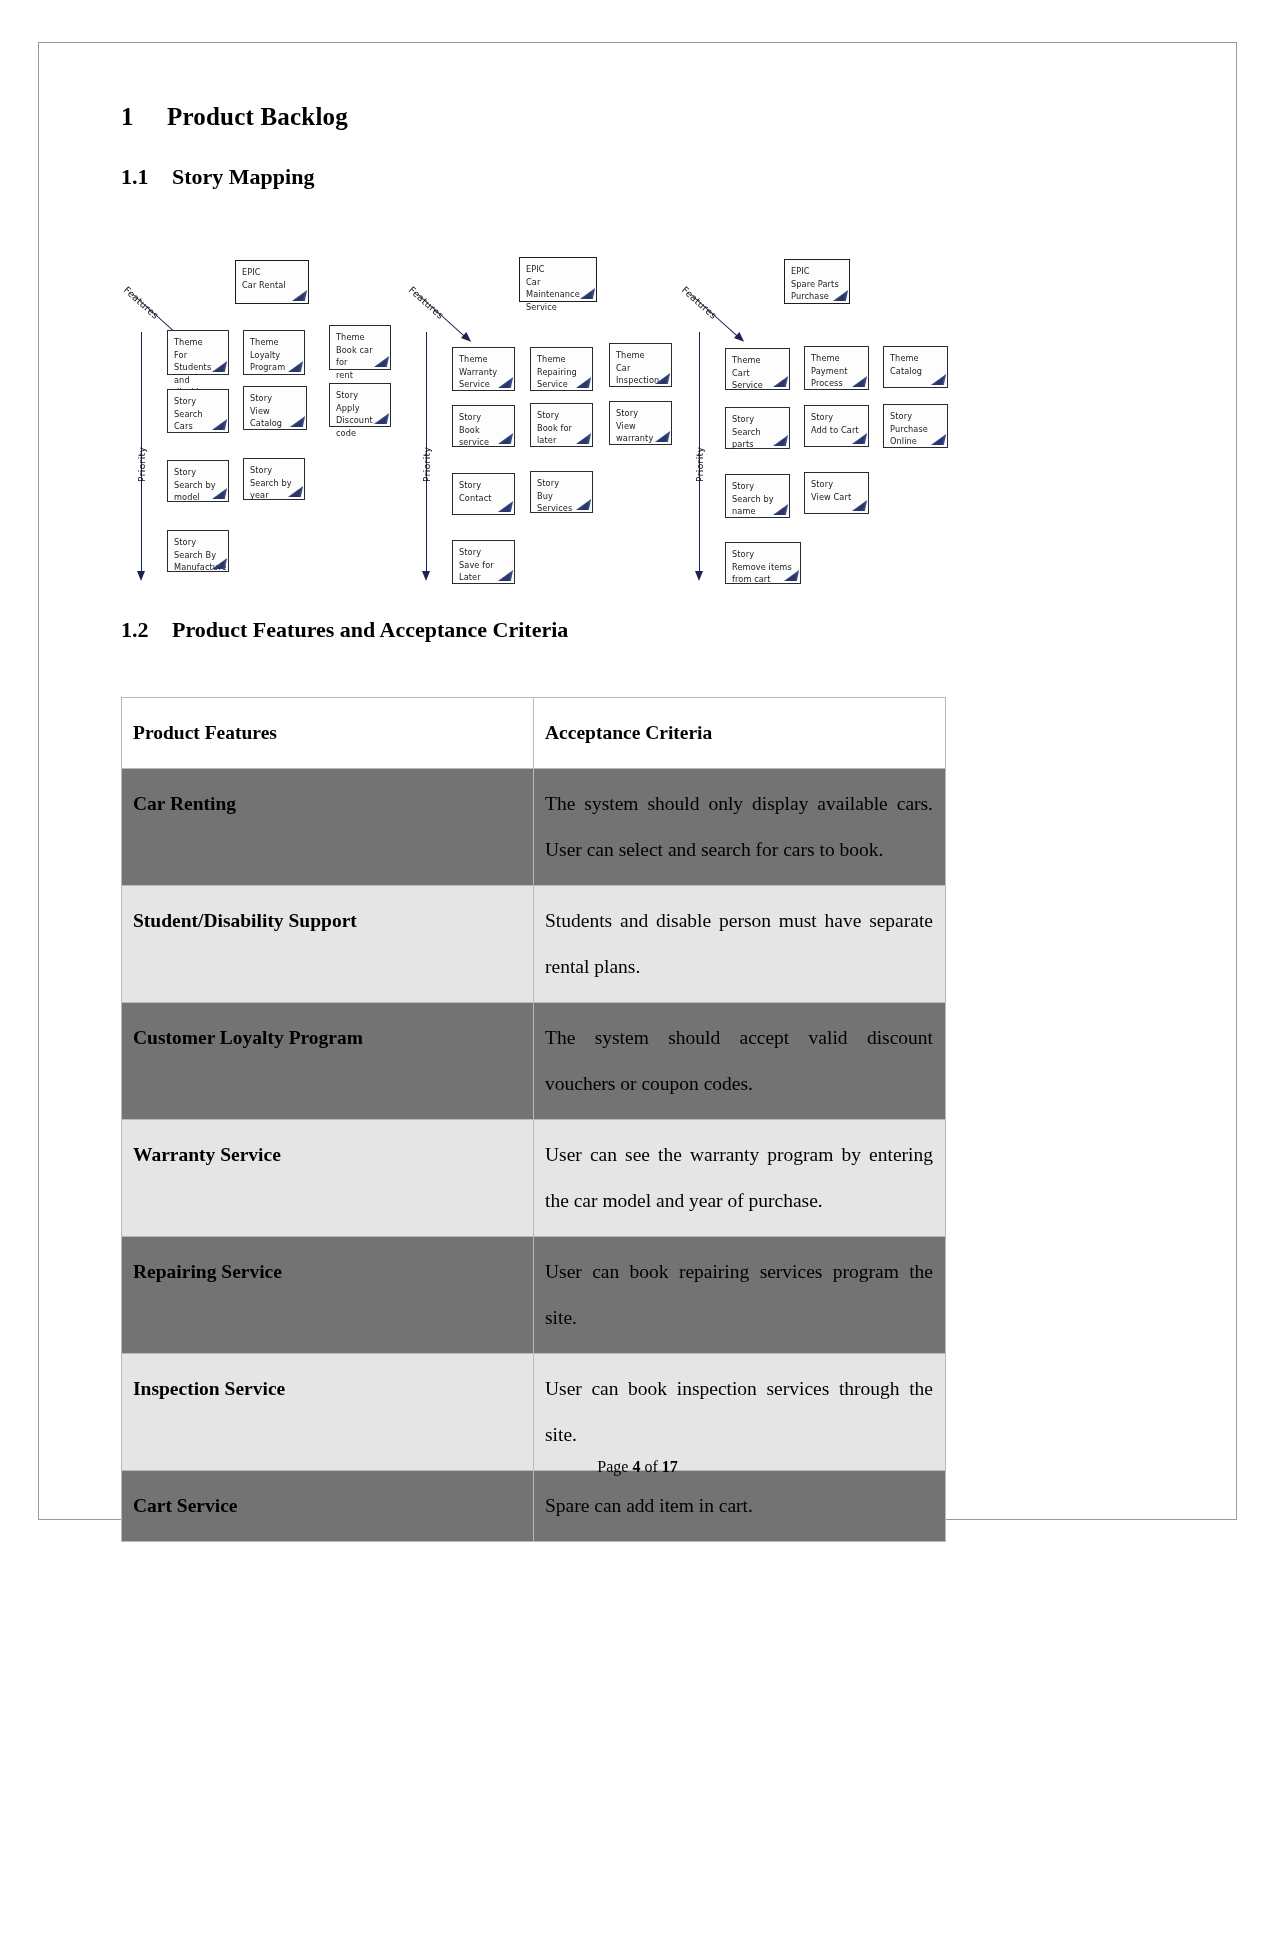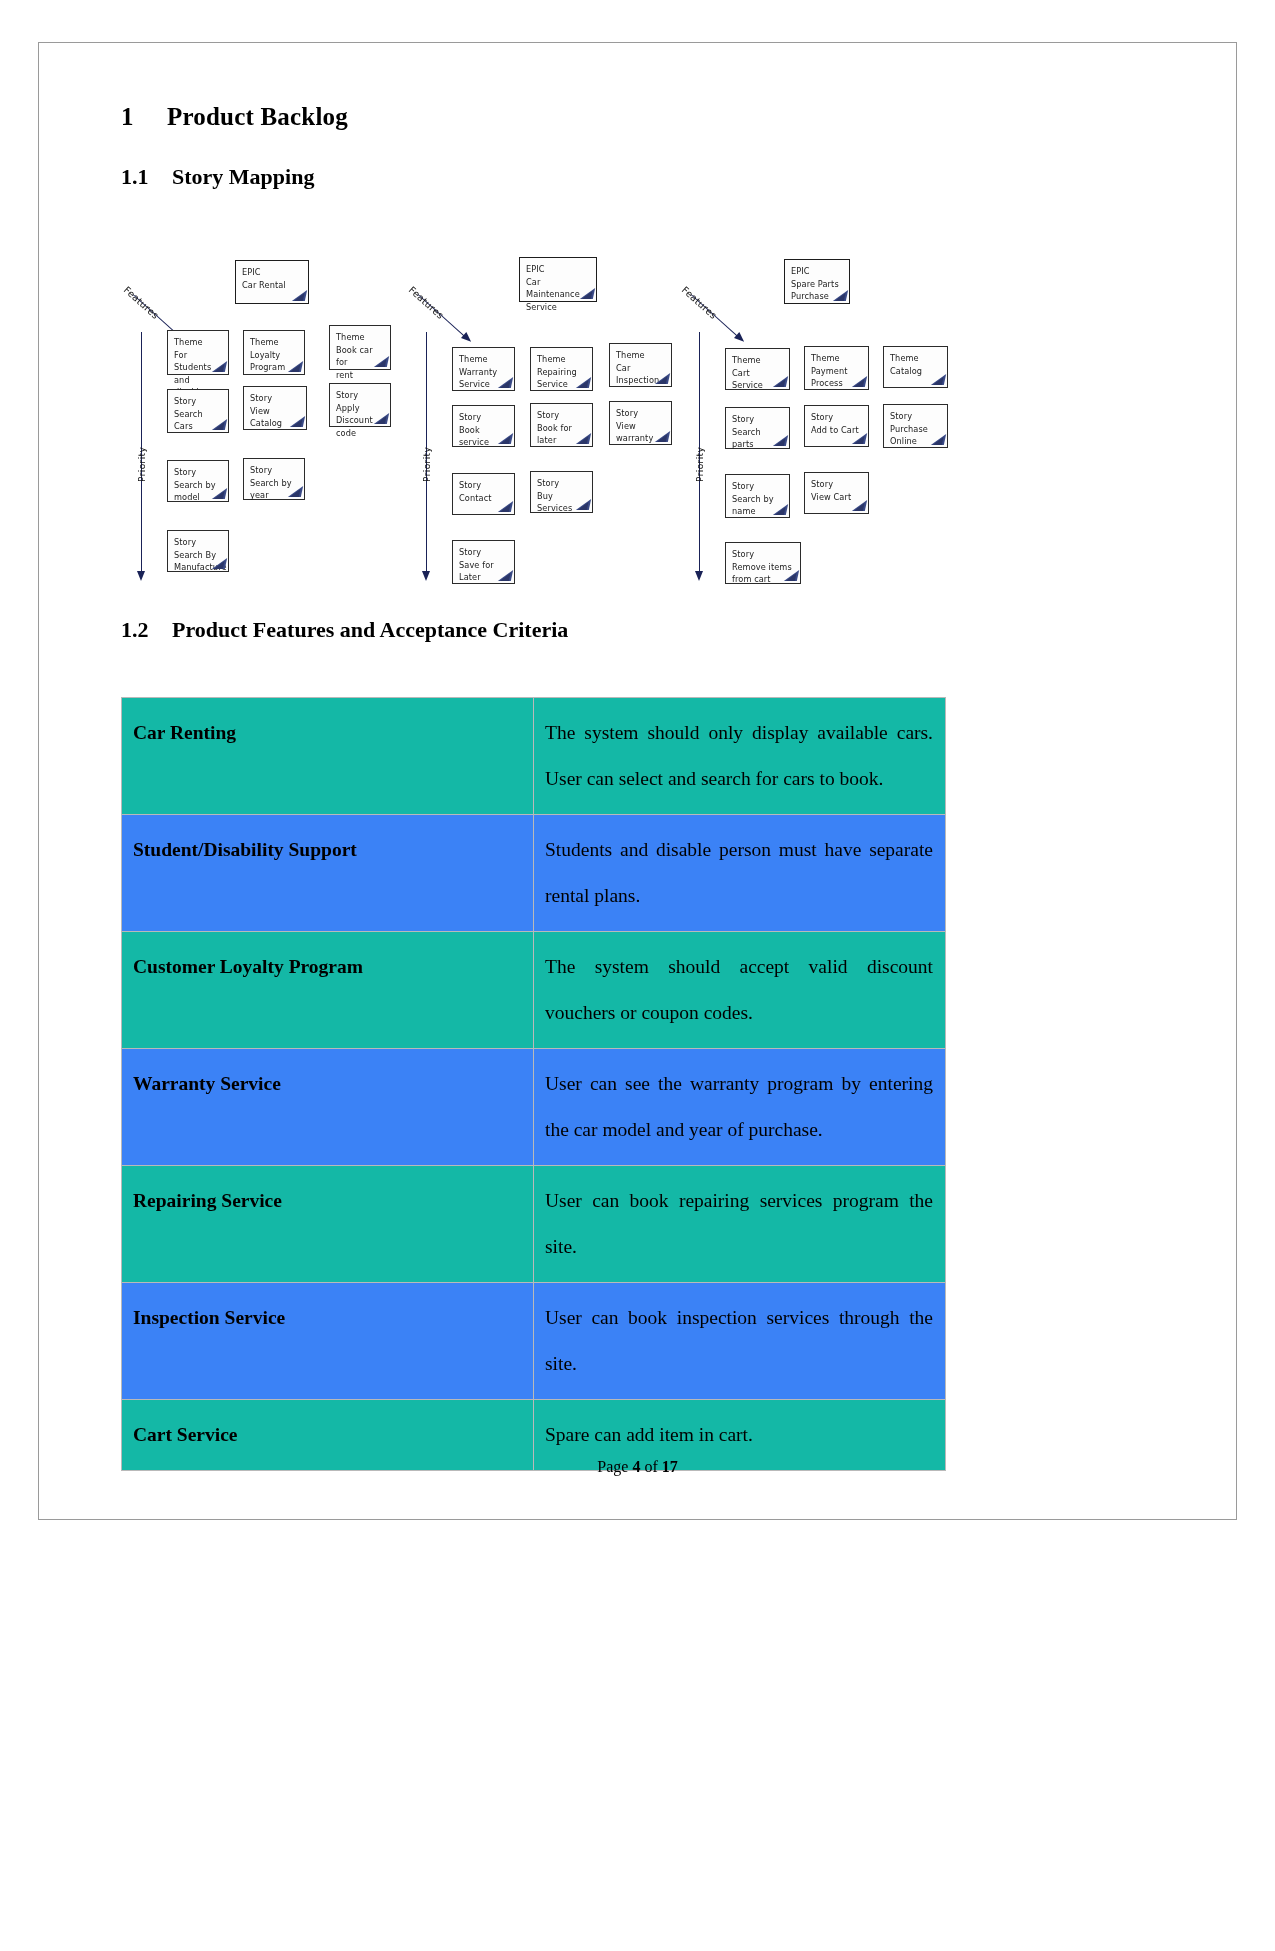--- a/index.html
+++ b/index.html
@@ -156,22 +156,22 @@
   table.pf td.crit {
     width: 412px;
     text-align: justify;
     text-justify: inter-word;
   }
   table.pf tr.hdr td {
     font-weight: bold;
     height: 60px;
     background: #ffffff;
   }
-  table.pf tr.shaded td { background: #14b8a6; }
-  table.pf tr.plain td { background: #3b82f6; }
+  table.pf tr.shaded td { background: #737373; }
+  table.pf tr.plain td { background: #e5e5e5; }
 
   
   .footer {
     position: absolute;
     left: 0; right: 0;
     top: 1415px;
     text-align: center;
     font-size: 16px;
     font-family: "Liberation Serif", serif;
   }
@@ -323,20 +323,24 @@
 from cart<span class="fold"></span></div>
     </div>
 
     <h2 class="sec" style="margin-top:25px;">
       <span class="num">1.2</span>
       <span>Product Features and Acceptance Criteria</span>
     </h2>
 
     <table class="pf">
       <tbody>
+        <tr class="hdr">
+          <td class="feat">Product Features</td>
+          <td class="crit">Acceptance Criteria</td>
+        </tr>
         <tr class="shaded">
           <td class="feat">Car Renting</td>
           <td class="crit">The system should only display available cars. User can select and search for cars to book.</td>
         </tr>
         <tr class="plain">
           <td class="feat">Student/Disability Support</td>
           <td class="crit">Students and disable person must have separate rental plans.</td>
         </tr>
         <tr class="shaded">
           <td class="feat">Customer Loyalty Program</td>

